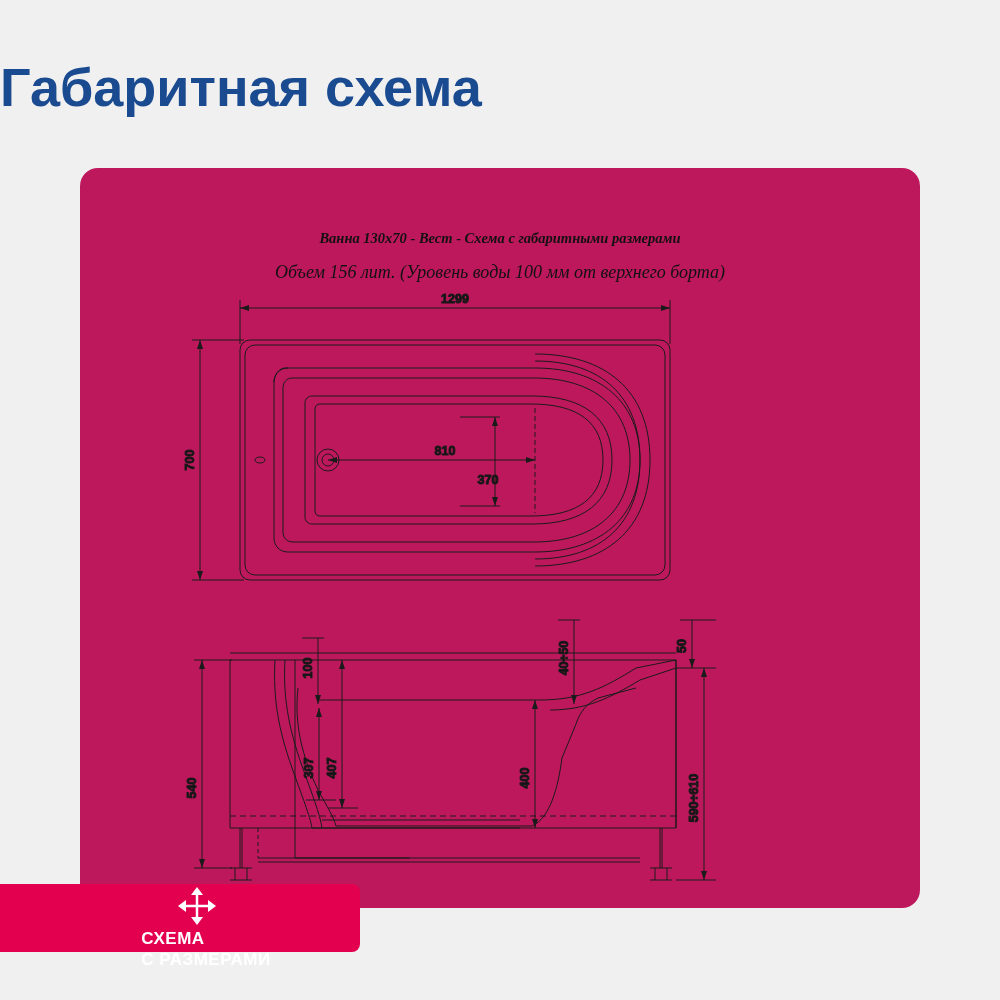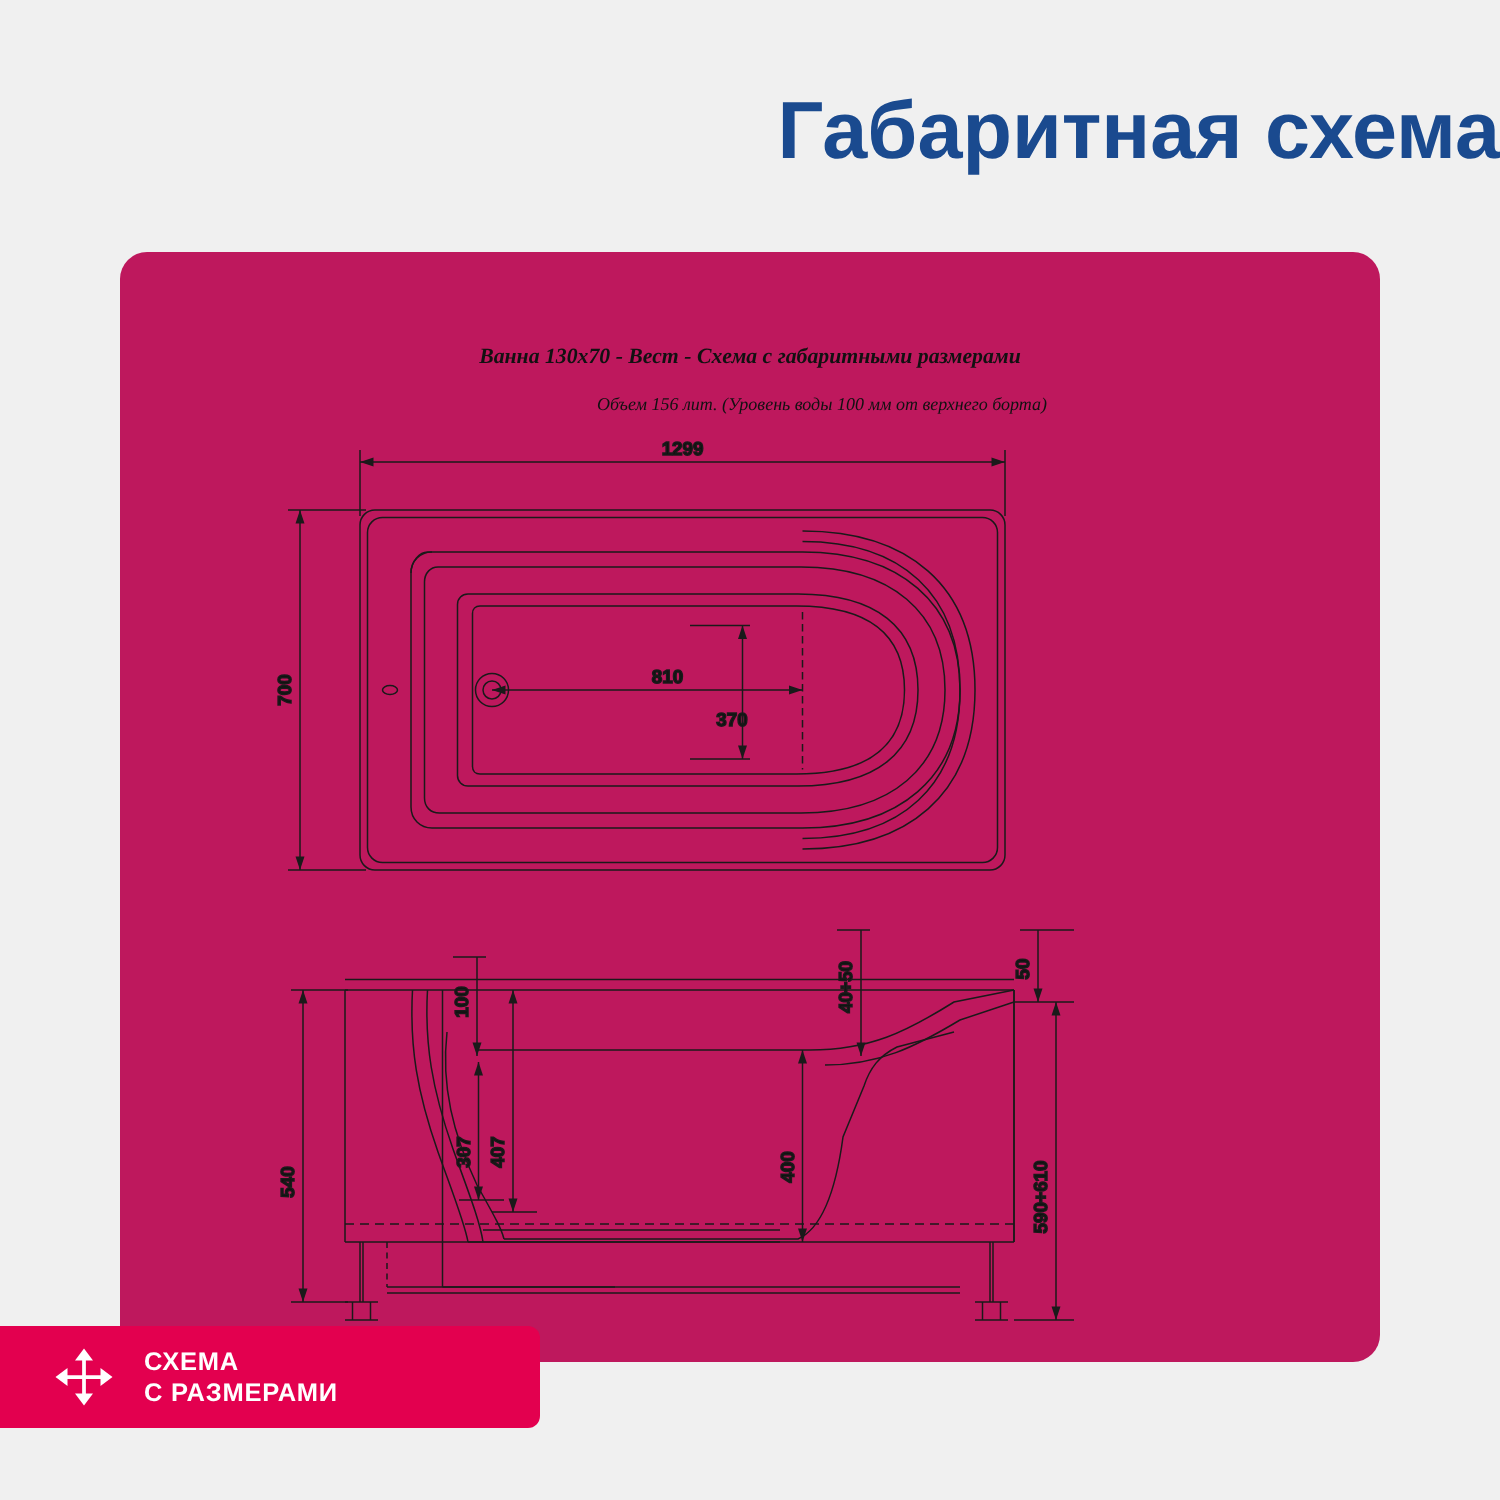--- a/index.html
+++ b/index.html
@@ -17,21 +17,21 @@
   .page {
     position: absolute;
     inset: 0;
     background: #f0f0f0;
   }
   .page-title {
     position: absolute;
     top: 56px;
     left: 0;
     width: 1000px;
-    text-align: right;
+    text-align: left;
     font-size: 54px;
     font-weight: bold;
     color: #1a4a8f;
     letter-spacing: 0px;
   }
   .card {
     position: absolute;
     left: 80px;
     top: 168px;
     width: 840px;
@@ -50,34 +50,35 @@
     position: absolute;
     width: 840px;
     text-align: center;
     font-family: "Liberation Serif", serif;
     font-style: italic;
     font-weight: bold;
     font-size: 14.5px;
     color: #111;
   }
   .cap-1 { top: 62px; }
-  .cap-2 { top: 94px; font-weight: normal; font-size: 12px; margin-left: 48px; }
+  .cap-2 { top: 94px; font-weight: normal; font-size: 18px; }
 
   .badge {
     position: absolute;
     left: 0;
     bottom: 48px;
     width: 360px;
     height: 68px;
     background: #e3004f;
     border-radius: 0 8px 8px 0;
     display: flex;
     align-items: center;
     padding-left: 34px;
     box-sizing: border-box;
+    flex-direction: column;
   }
   .badge-icon {
     width: 44px;
     height: 44px;
     flex: 0 0 44px;
     position: relative;
   }
   .badge-text {
     margin-left: 18px;
     color: #ffffff;

